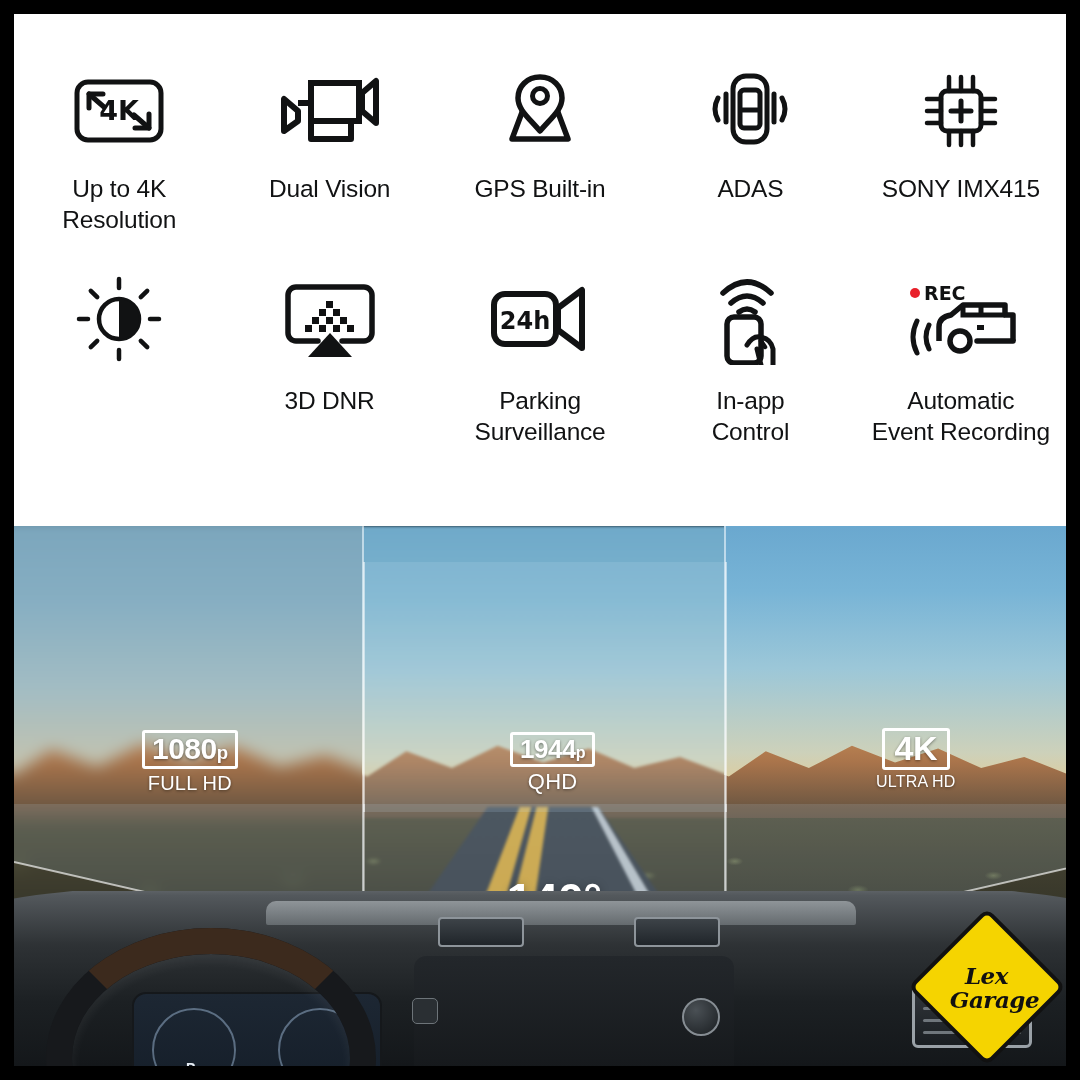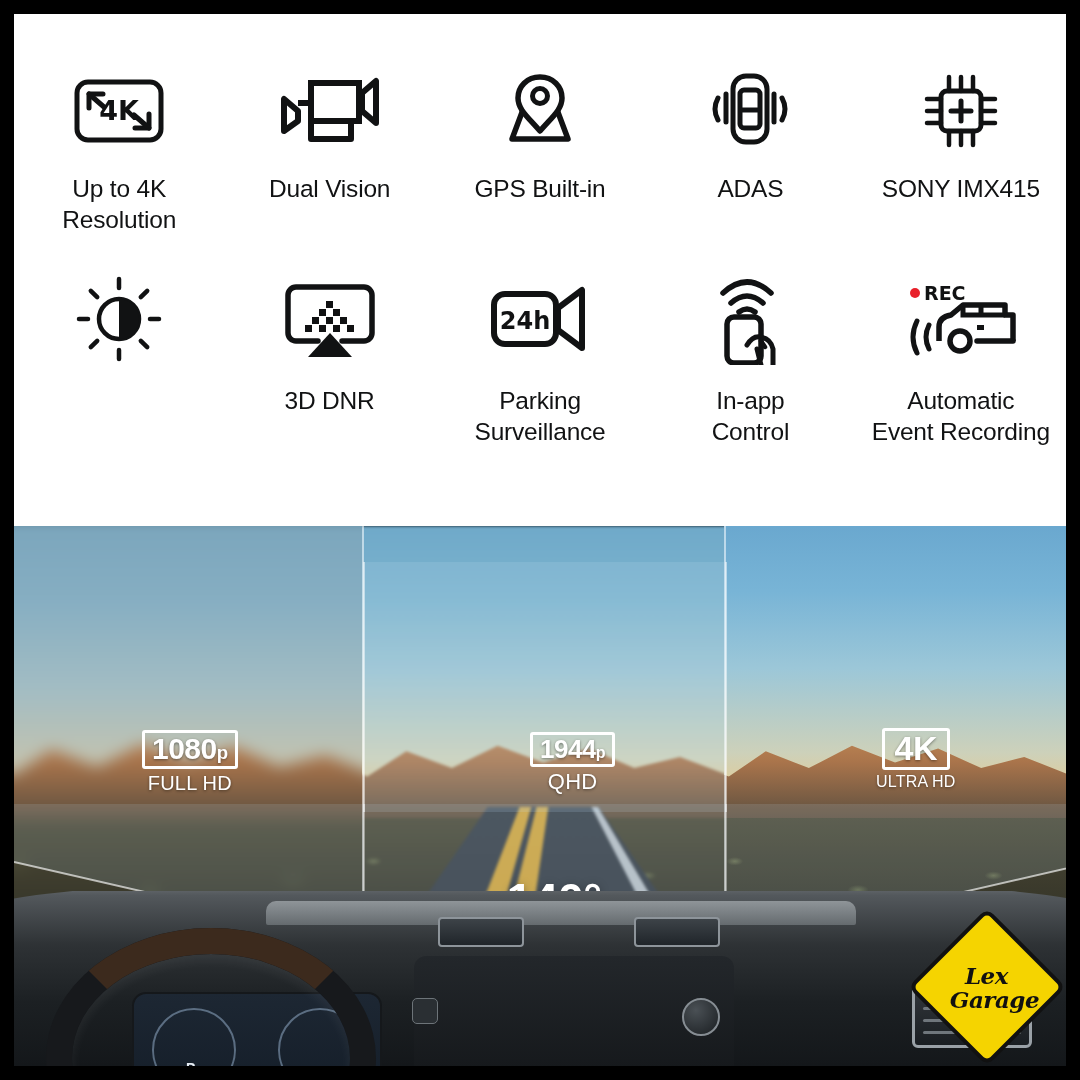--- a/index.html
+++ b/index.html
@@ -168,21 +168,21 @@
   }
   .badge .big sub {
     font-size: .62em; vertical-align: baseline; font-weight: 700;
   }
   .badge .small {
     margin-top: 4px; font-weight: 400; letter-spacing: .2px; line-height: 1;
   }
   #badge-1080 { left: 128px; top: 716px; }
   #badge-1080 .big { font-size: 30px; }
   #badge-1080 .small { font-size: 20px; }
-  #badge-1944 { left: 516px; top: 718px; }
+  #badge-1944 { left: 496px; top: 718px; }
   #badge-1944 .big { font-size: 26px; }
   #badge-1944 .small { font-size: 22px; }
   #badge-4k { left: 862px; top: 714px; }
   #badge-4k .big { font-size: 34px; padding: 0px 10px 2px 10px; }
   #badge-4k .small { font-size: 16px; }
 
   
   .fov {
     position: absolute; z-index: 7;
     left: 0; top: 790px; width: 1080px; height: 190px;

